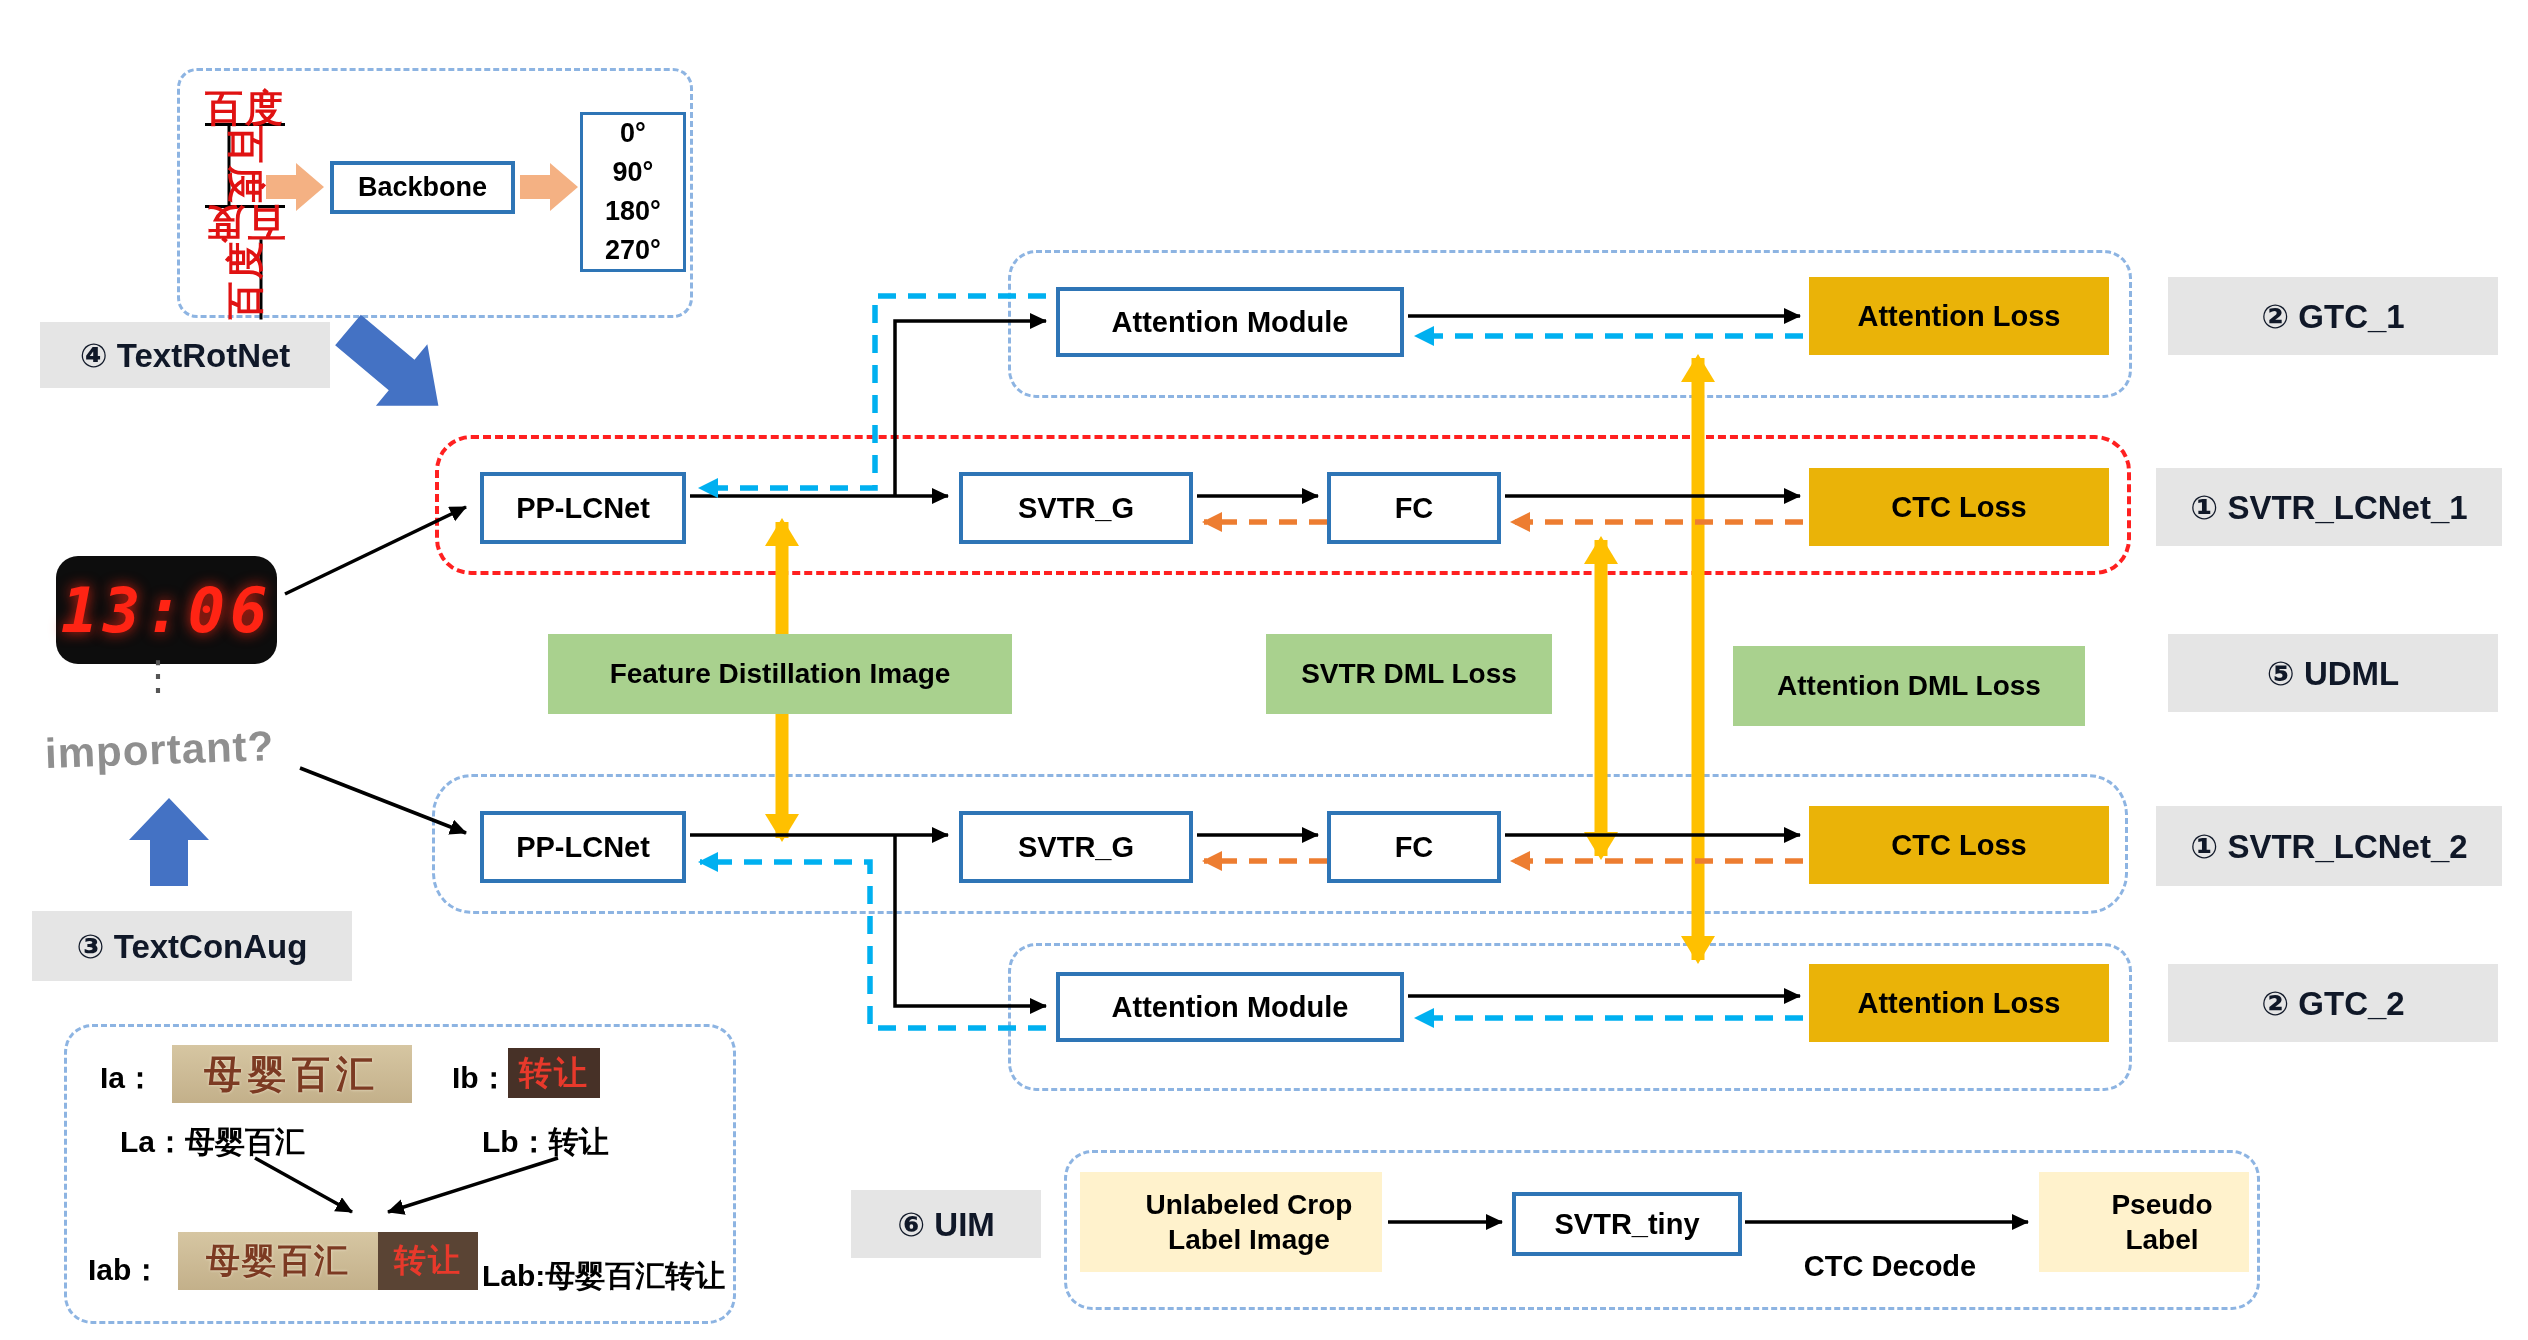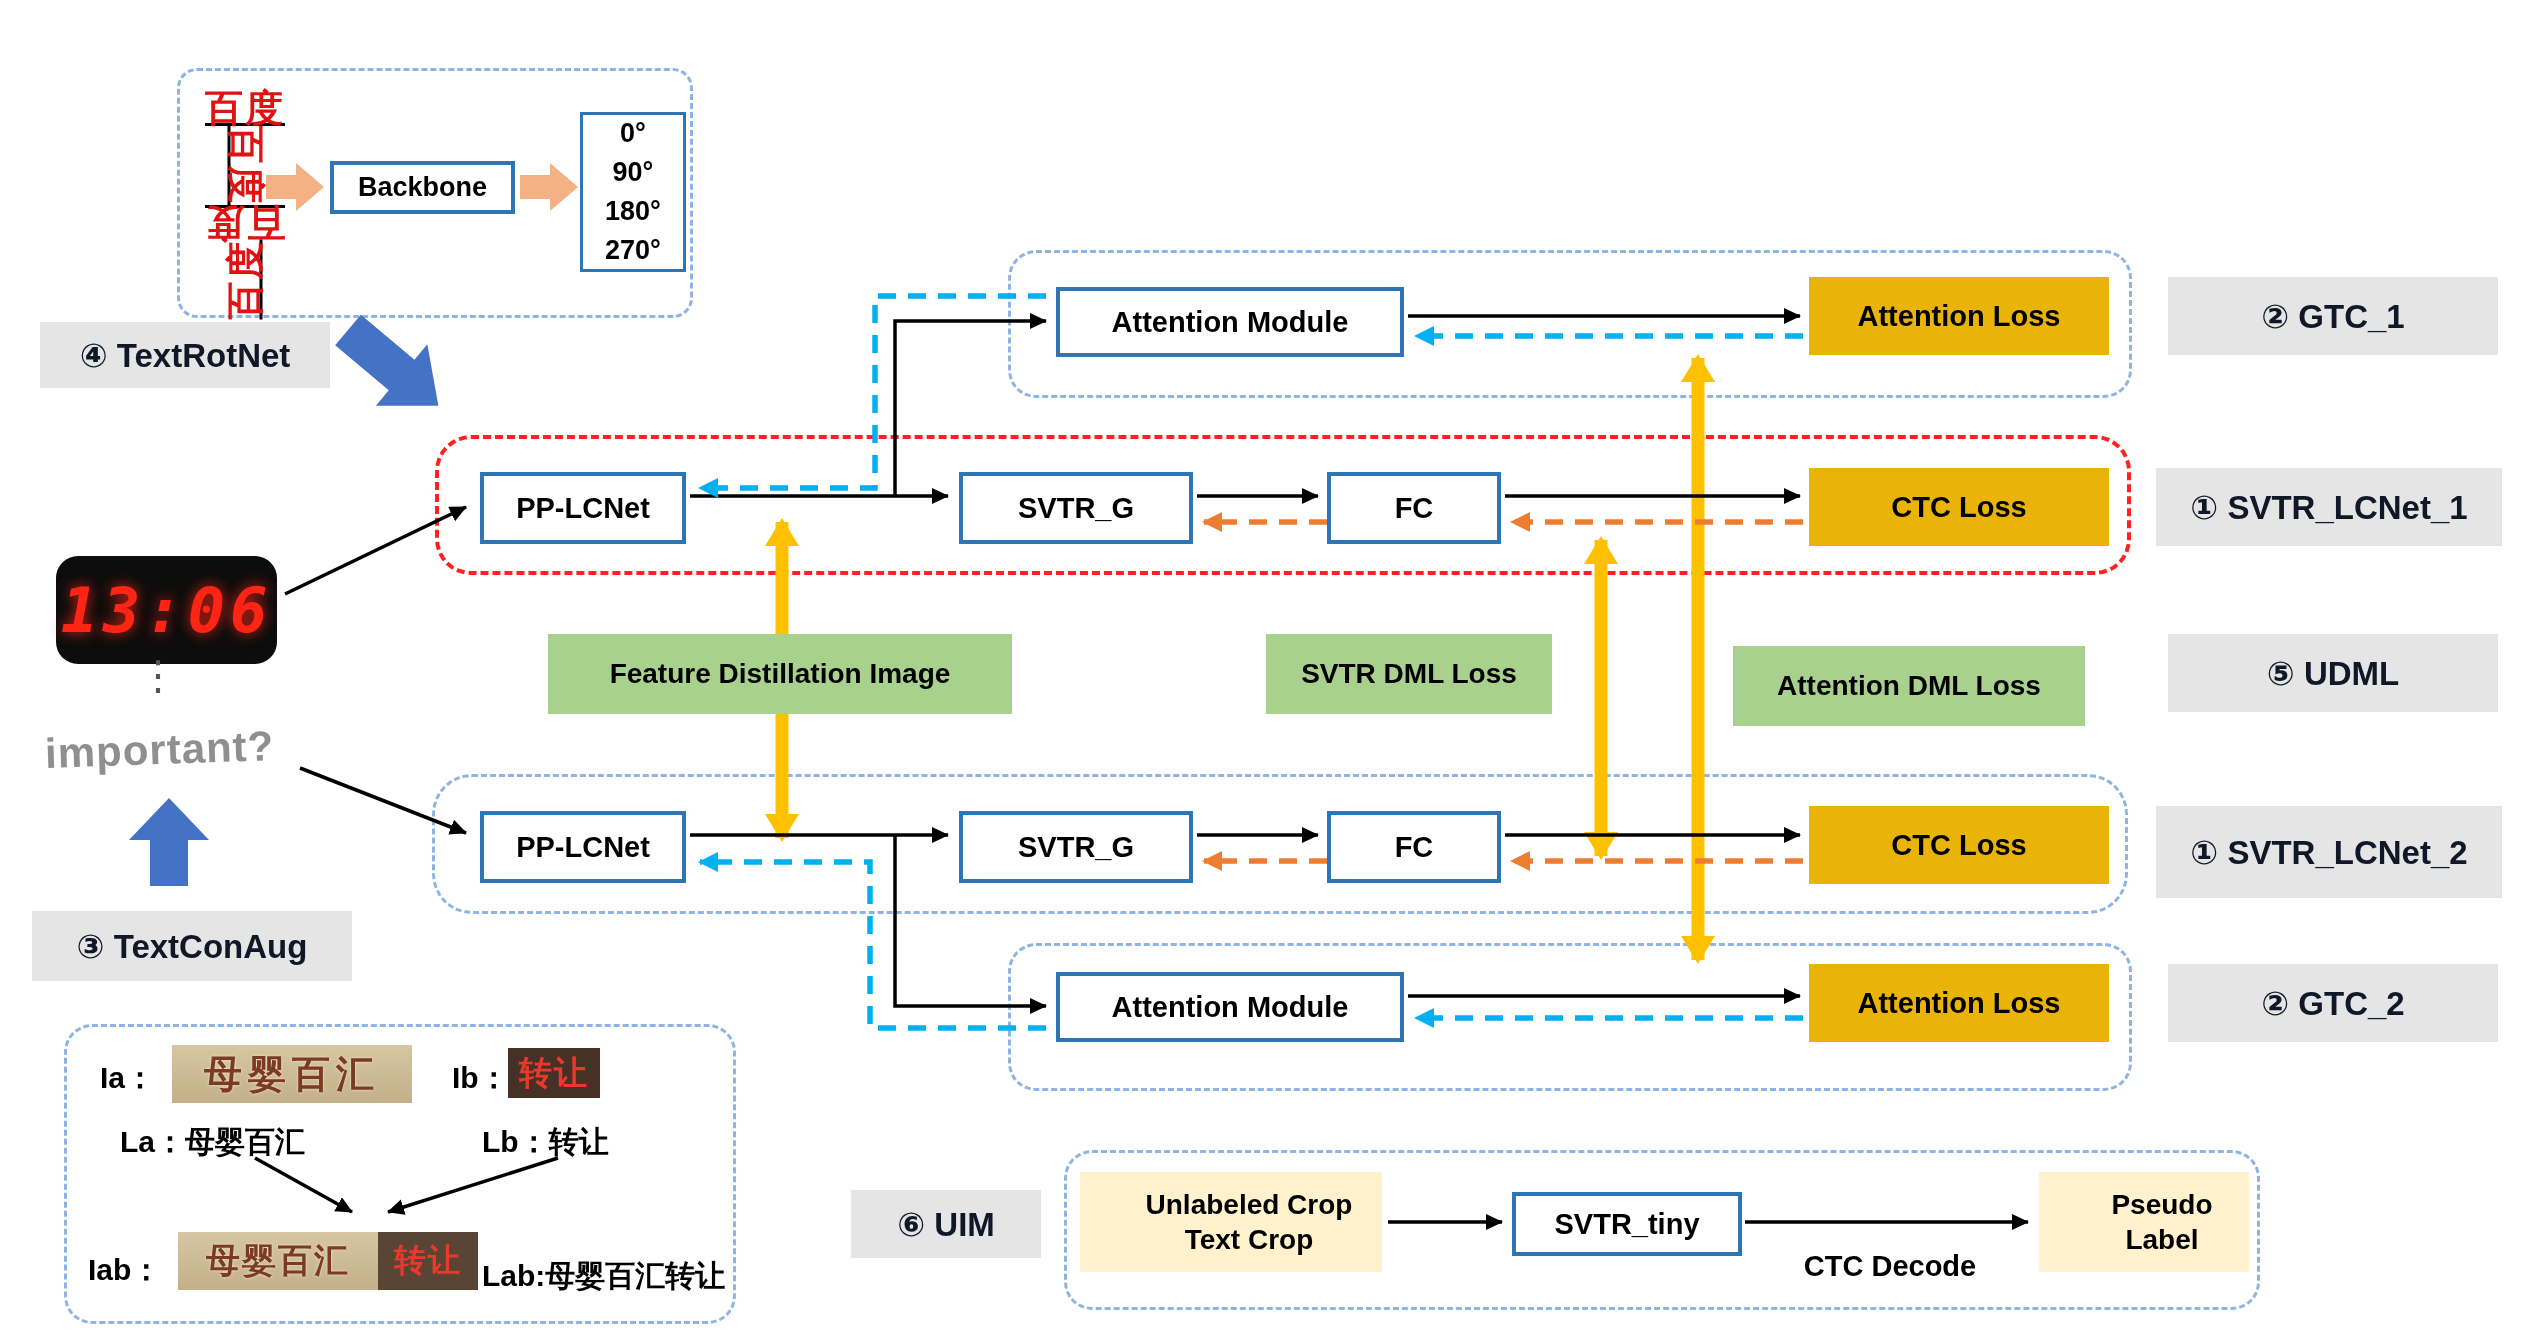--- a/index.html
+++ b/index.html
@@ -163,27 +163,27 @@
   <div class="abs procbox flexc" style="left:959px;top:811px;width:234px;height:72px;">SVTR_G</div>
   <div class="abs procbox flexc" style="left:1327px;top:811px;width:174px;height:72px;">FC</div>
   <div class="abs lossbox flexc" style="left:1809px;top:806px;width:300px;height:78px;">CTC Loss</div>
 
   <div class="abs procbox flexc" style="left:1056px;top:972px;width:348px;height:70px;">Attention Module</div>
   <div class="abs lossbox flexc" style="left:1809px;top:964px;width:300px;height:78px;">Attention Loss</div>
 
   <div class="abs bluelabel flexc" style="left:2168px;top:277px;width:330px;height:78px;">② GTC_1</div>
   <div class="abs bluelabel flexc" style="left:2156px;top:468px;width:346px;height:78px;">① SVTR_LCNet_1</div>
   <div class="abs bluelabel flexc" style="left:2168px;top:634px;width:330px;height:78px;">⑤ UDML</div>
-  <div class="abs bluelabel flexc" style="left:2156px;top:806px;width:346px;height:92px;">① SVTR_LCNet_2</div>
+  <div class="abs bluelabel flexc" style="left:2156px;top:806px;width:346px;height:80px;">① SVTR_LCNet_2</div>
   <div class="abs bluelabel flexc" style="left:2168px;top:964px;width:330px;height:78px;">② GTC_2</div>
 
   <div class="abs bluelabel flexc" style="left:851px;top:1190px;width:190px;height:68px;">⑥ UIM</div>
   <div class="abs creambox flexc" style="left:1080px;top:1172px;width:302px;height:100px;flex-direction:column;">
     <div>Unlabeled Crop</div>
-    <div>Text Crop</div>
+    <div>Label Image</div>
   </div>
   <div class="abs procbox flexc" style="left:1512px;top:1192px;width:230px;height:64px;">SVTR_tiny</div>
   <div class="abs flexc" style="left:1750px;top:1244px;width:280px;height:44px;font-weight:bold;font-size:29px;color:#000;">CTC Decode</div>
   <div class="abs creambox flexc" style="left:2039px;top:1172px;width:210px;height:100px;flex-direction:column;">
     <div>Pseudo</div>
     <div>Label</div>
   </div>
 
 </div>
 

